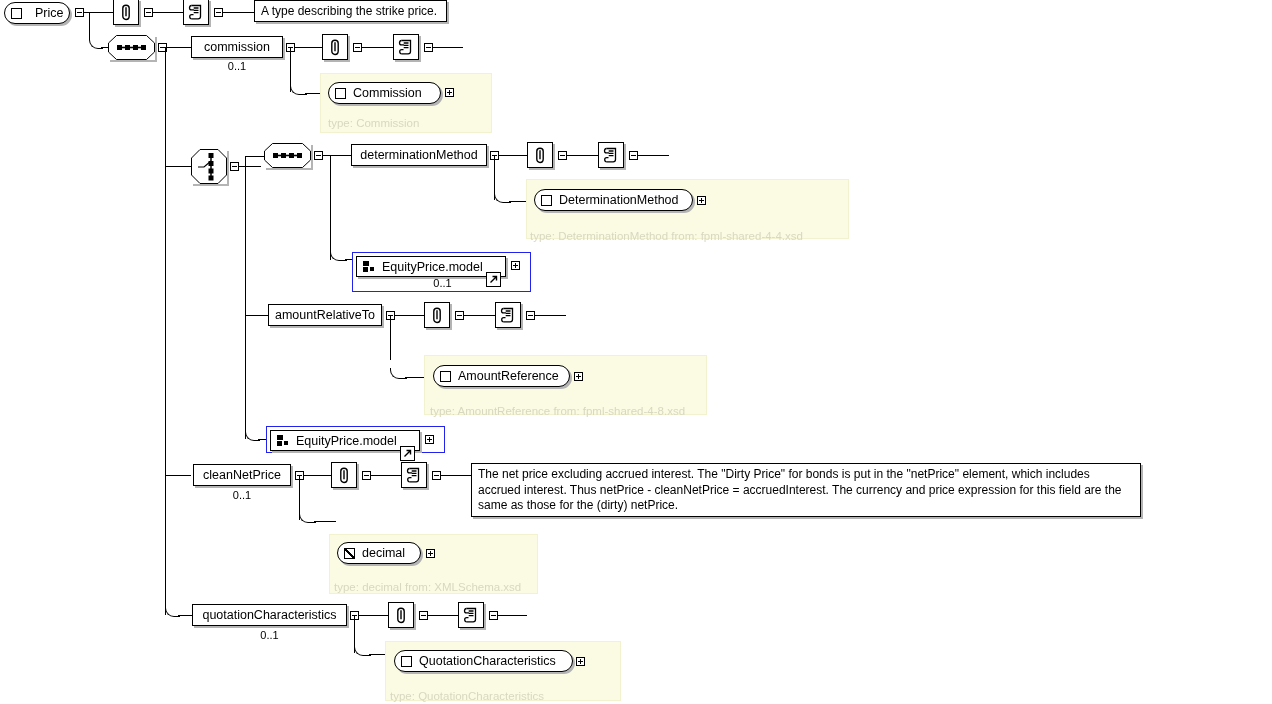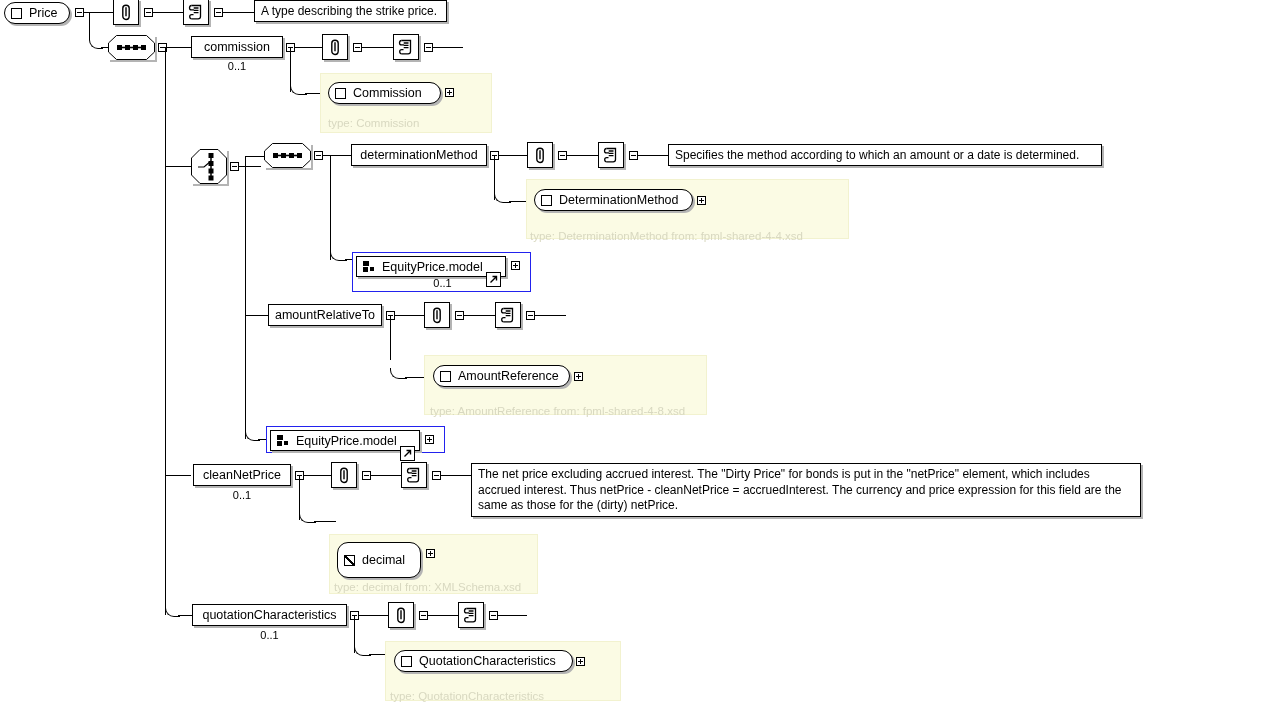--- a/index.html
+++ b/index.html
@@ -70,21 +70,21 @@
   .arrowbox{position:absolute;width:13px;height:13px;border:1px solid #000;background:#fff;
             display:flex;align-items:center;justify-content:center;}
   .arrowbox svg{display:block;}
   .modelcard{position:absolute;font-size:11px;text-align:center;white-space:nowrap;}
 </style>
 </head>
 <body>
 
 <div id="canvas">
 
-  <div class="capsule" style="left:4px;top:2px;width:66px;height:22px;">
+  <div class="capsule" style="left:4px;top:2px;width:66px;height:22px;gap:6px;">
     <span class="sq"></span>
     <span class="lbl">Price</span>
   </div>
   <div class="pm" style="left:75px;top:8px;"></div>
 
   <div class="ln lh" style="left:84px;top:12px;width:33px;"></div>
 
   <div class="icobox" style="left:113px;top:-1px;">
     <svg width="14" height="18" viewBox="0 0 14 18">
         <g fill="none" stroke="#000" stroke-width="1.4">
@@ -235,21 +235,20 @@
         <g fill="none" stroke="#000" stroke-width="1.3">
       <path d="M4 2.5 L13 2.5 L13 13.5 C13 15 12 15.8 10.6 15.8 L4.2 15.8"></path>
       <path d="M4 2.5 C2.6 2.5 2 3.6 2 5 C2 6.2 2.7 6.9 4 6.9 L6.4 6.9"></path>
       <path d="M4.2 15.8 C2.9 15.8 2.2 15 2.2 13.6 C2.2 12.4 2.9 11.7 4.2 11.7 L6 11.7"></path>
       <path d="M6.2 5 L11 5 M6.2 7.3 L11 7.3 M6.2 9.6 L11 9.6"></path>
         </g>
       </svg>
   </div>
   <div class="pm" style="left:629px;top:151px;"></div>
   <div class="ln lh" style="left:638px;top:155px;width:31px;"></div>
-  <div class="docbox" style="left:668px;top:144px;width:434px;height:22px;">Specifies the method according to which an amount or a date is determined.</div>
 
   <div class="ln lv" style="left:494px;top:155px;height:45px;"></div>
   <div class="elbow" style="left:494px;top:192px;width:16px;height:10px;"></div>
   <div class="ln lh" style="left:509px;top:201px;width:22px;"></div>
 
   <div class="typepanel" style="left:526px;top:179px;width:323px;height:60px;"></div>
   <div class="capsule typecap" style="left:534px;top:189px;width:159px;height:22px;">
     <span class="sq"></span>
     <span class="lbl">DeterminationMethod</span>
   </div>
@@ -359,21 +358,21 @@
   </div>
   <div class="pm" style="left:432px;top:471px;"></div>
   <div class="ln lh" style="left:441px;top:475px;width:31px;"></div>
   <div class="docbox" style="left:471px;top:463px;width:670px;height:54px;">The net price excluding accrued interest. The "Dirty Price" for bonds is put in the "netPrice" element, which includes accrued interest. Thus netPrice - cleanNetPrice = accruedInterest. The currency and price expression for this field are the same as those for the (dirty) netPrice.</div>
 
   <div class="ln lv" style="left:299px;top:475px;height:45px;"></div>
   <div class="elbow" style="left:299px;top:512px;width:16px;height:10px;"></div>
   <div class="ln lh" style="left:314px;top:521px;width:22px;"></div>
 
   <div class="typepanel" style="left:329px;top:534px;width:209px;height:60px;"></div>
-  <div class="capsule typecap" style="left:337px;top:542px;width:84px;height:36px;">
+  <div class="capsule typecap" style="left:337px;top:542px;width:84px;height:22px;">
     <span class="sq simple"></span>
     <span class="lbl">decimal</span>
   </div>
   <div class="pm plus" style="left:426px;top:549px;"></div>
   <div class="typetext" style="left:334px;top:581px;">type: decimal from: XMLSchema.xsd</div>
 
   <div class="nodebox" style="left:192px;top:604px;width:155px;height:22px;">
     <span>quotationCharacteristics</span>
   </div>
   <div class="card" style="left:192px;top:629px;width:155px;">0..1</div>

